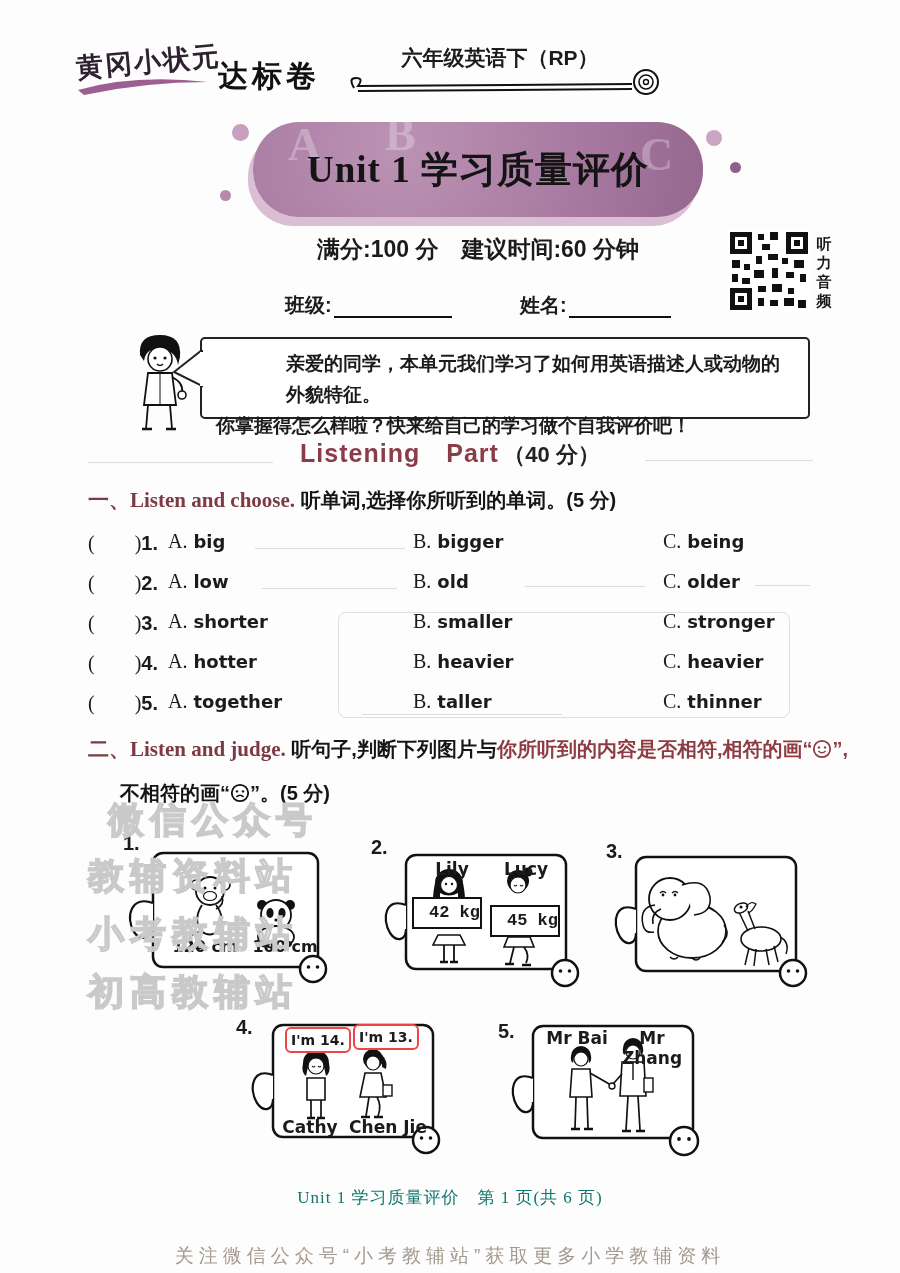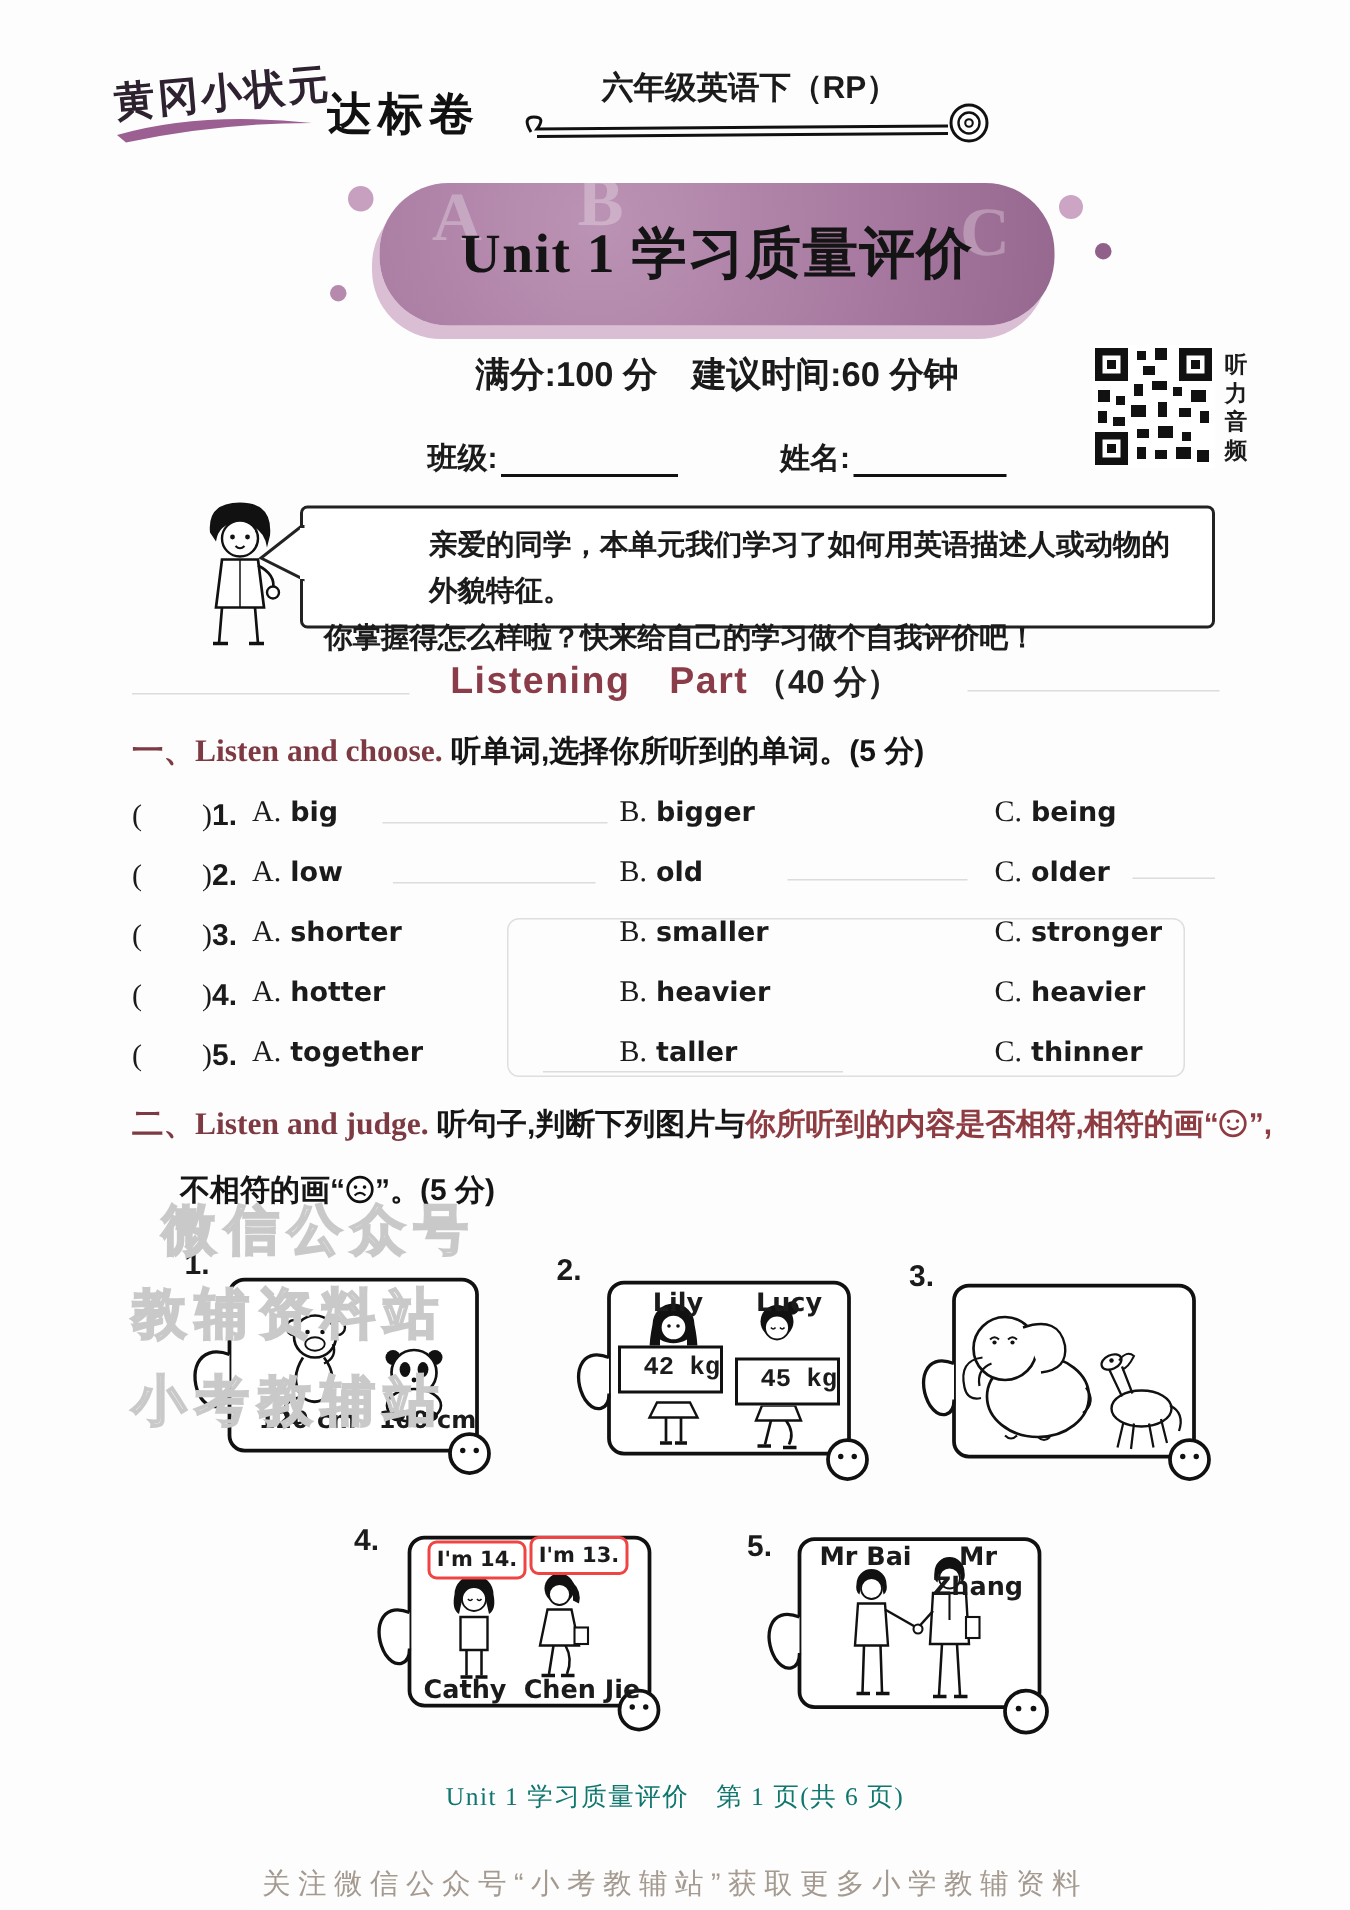--- a/index.html
+++ b/index.html
@@ -241,20 +241,21 @@
         <circle cx="10" cy="10" r="8.2" fill="#fff" stroke="#111" stroke-width="1.8"></circle>
         <circle cx="7" cy="8.4" r="1.2" fill="#111"></circle>
         <circle cx="13" cy="8.4" r="1.2" fill="#111"></circle>
         <path d="M6.4,14 q3.6,-3.6 7.2,0" stroke="#111" stroke-width="1.4" fill="none"></path>
       </svg><span class="sec-zh">”。(5 分)</span>
   </div>
 
   <div class="abs wm" style="left:90px;top:796px;margin-left:18px;">微信公众号</div>
   <div class="abs wm" style="left:88px;top:852px;">教辅资料站</div>
   <div class="abs wm" style="left:88px;top:910px;">小考教辅站</div>
+  <div class="abs wm" style="left:88px;top:968px;">初高教辅站</div>
 
   <div class="abs item-num" style="left:123px;top:832px;">1.</div>
   <div class="abs pic-item" style="left:115px;top:845px;width:215px;height:140px;">
     <svg width="215" height="140" viewBox="0 0 215 140">
       <rect x="38" y="8" width="165" height="114" rx="10" fill="#fff" stroke="#111" stroke-width="2.5"></rect>
       <path d="M38,58 C16,50 10,72 19,87 C26,97 38,93 38,82" fill="#fff" stroke="#111" stroke-width="2.2"></path>
 
       <circle cx="81" cy="40" r="5" fill="none" stroke="#111" stroke-width="1.6"></circle>
       <circle cx="110" cy="40" r="5" fill="none" stroke="#111" stroke-width="1.6"></circle>
       <circle cx="95" cy="46" r="14" fill="#fff" stroke="#111" stroke-width="1.8"></circle>

